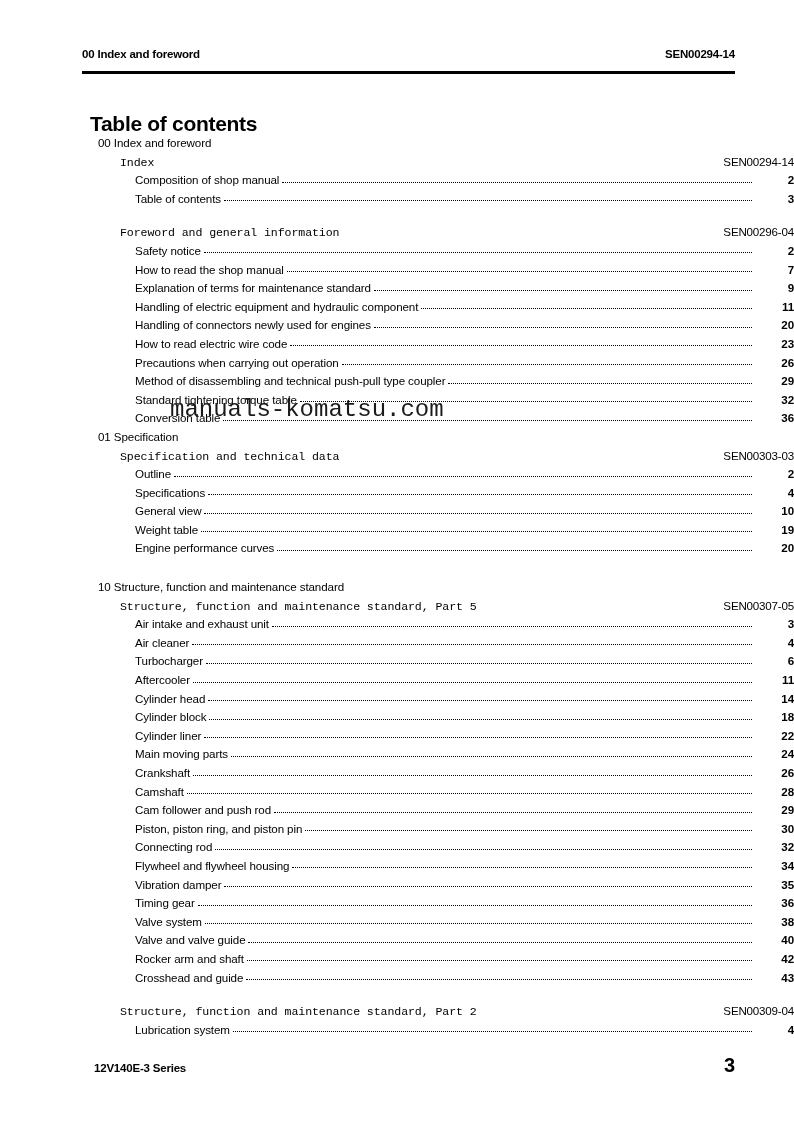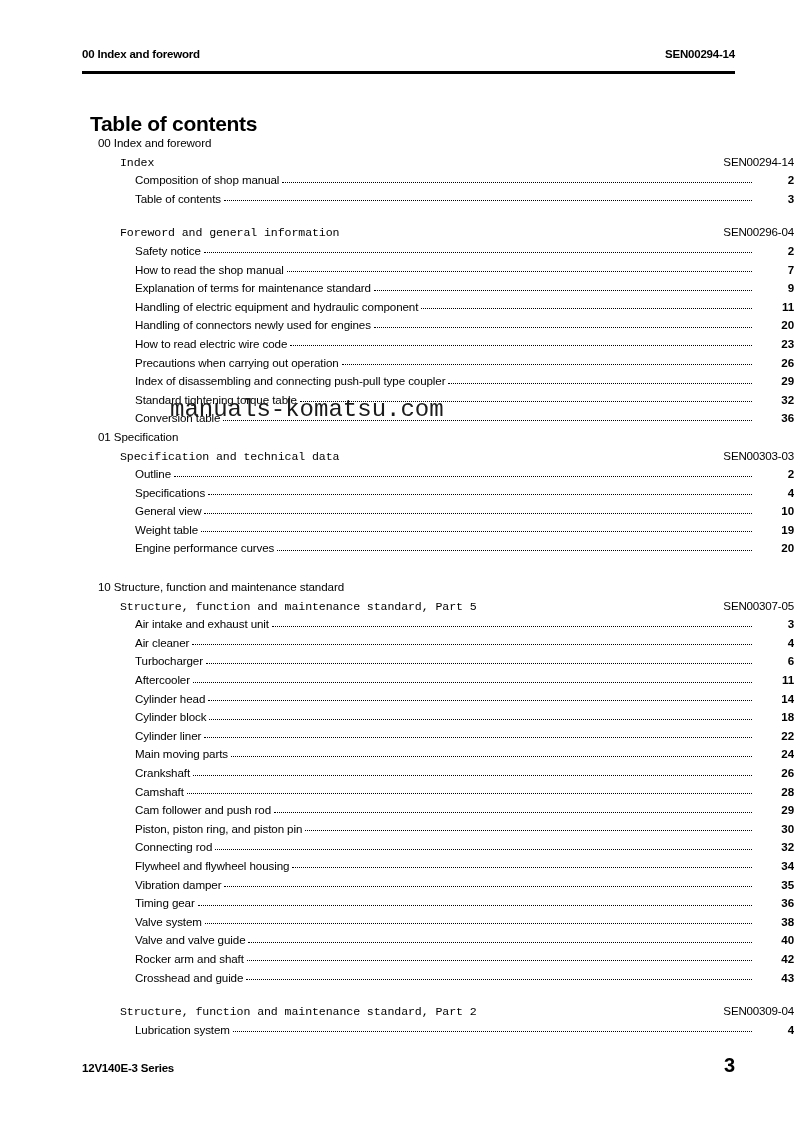--- a/index.html
+++ b/index.html
@@ -150,21 +150,21 @@
     font-family: Liberation Mono, monospace;
     color: #1a1a1a;
     letter-spacing: 0px;
     white-space: nowrap;
     z-index: 5;
   }
 
   
   .page-footer-left {
     position: absolute;
-    left: 82px;
+    left: 94px;
     top: 1062px;
     font-size: 11.5px;
     font-weight: bold;
     letter-spacing: -0.2px;
   }
   .page-footer-right {
     position: absolute;
     left: 660px;
     top: 1054px;
     width: 75px;
@@ -261,21 +261,21 @@
       </div>
       <div class="toc-row lvl-entry">
         <span class="entry-inner">
           <span class="entry-label">Precautions when carrying out operation</span>
           <span class="leader"></span>
           <span class="entry-page">26</span>
         </span>
       </div>
       <div class="toc-row lvl-entry">
         <span class="entry-inner">
-          <span class="entry-label">Index of disassembling and connecting push-pull type coupler</span>
+          <span class="entry-label">Method of disassembling and technical push-pull type coupler</span>
           <span class="leader"></span>
           <span class="entry-page">29</span>
         </span>
       </div>
       <div class="toc-row lvl-entry">
         <span class="entry-inner">
           <span class="entry-label">Standard tightening torque table</span>
           <span class="leader"></span>
           <span class="entry-page">32</span>
         </span>

